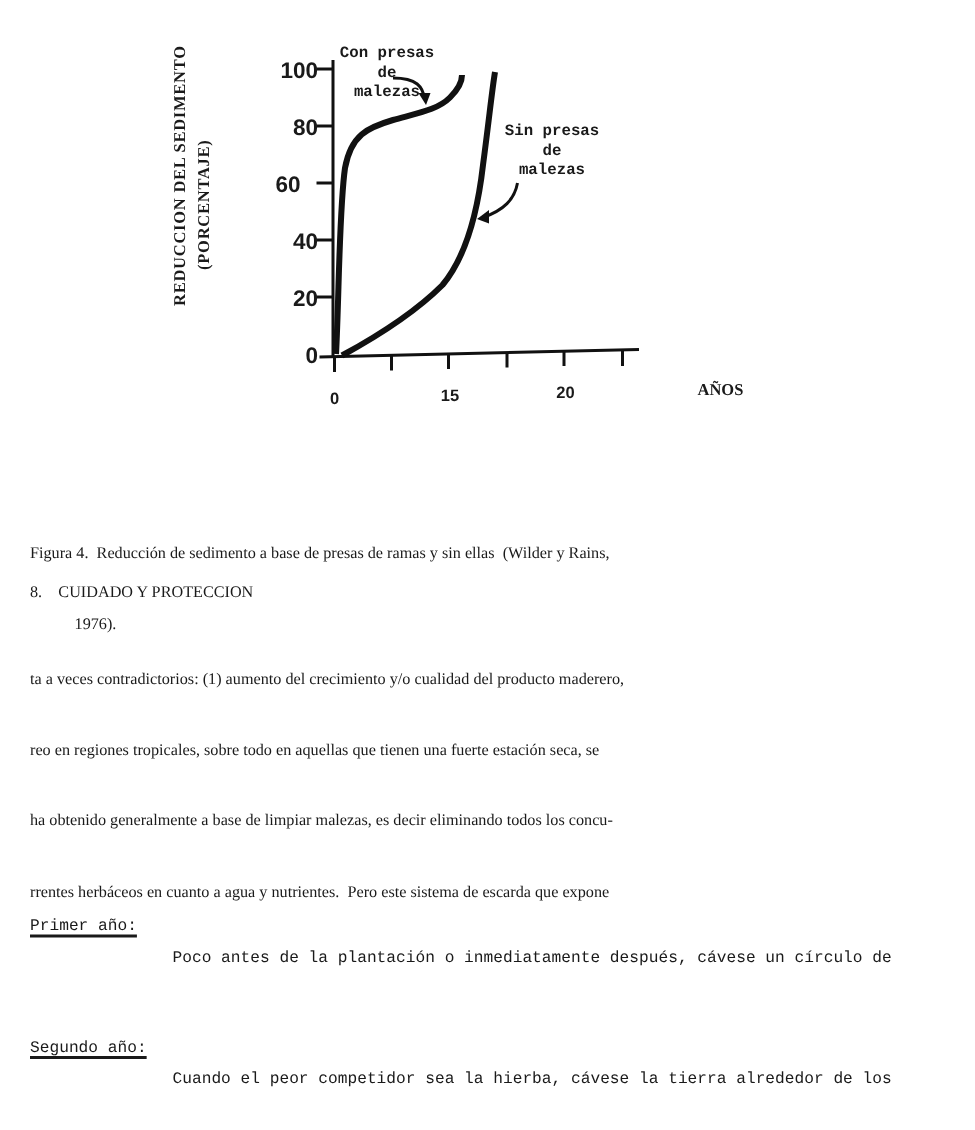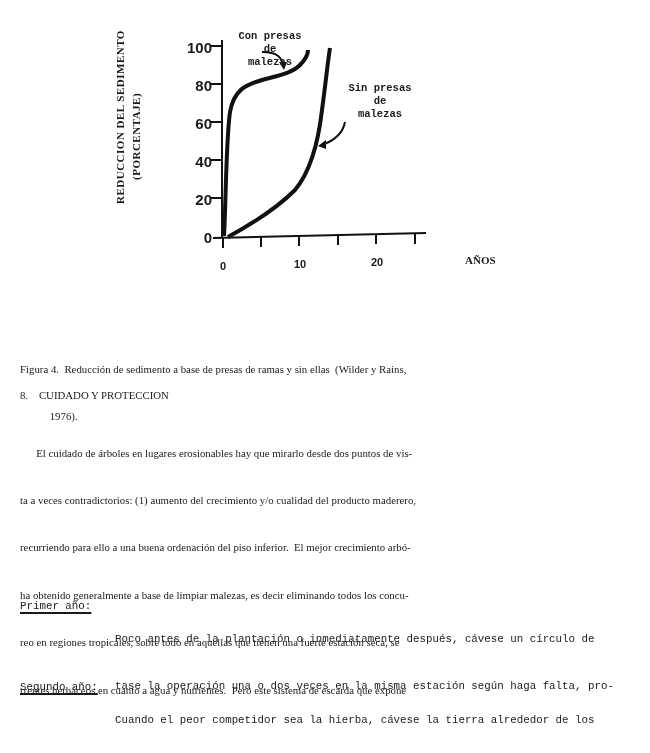--- a/index.html
+++ b/index.html
@@ -6,26 +6,26 @@
     body { width: 650px; height: 753px; position: relative; overflow: hidden; color: #1a1a1a; font-family: "Liberation Mono", monospace; }
     .chart { position: absolute; left: 0; top: 0; width: 650px; height: 300px; }
     .chart svg { position: absolute; left: 0; top: 0; }
     .ylabel { position: absolute; left: 106px; top: 40px; width: 40px; height: 190px; }
     .ylabel .l1, .ylabel .l2 { position: absolute; white-space: nowrap; font-family: "Liberation Serif", serif; font-weight: bold; font-size: 11px; letter-spacing: 0.5px; transform-origin: left top; transform: rotate(-90deg); }
     .ylabel .l1 { left: 8px; top: 164px; }
     .ylabel .l2 { left: 24px; top: 140px; }
     .ytick { position: absolute; width: 40px; text-align: right; font-family: "Liberation Sans", sans-serif; font-size: 15px; font-weight: bold; }
     .xtick { position: absolute; width: 30px; text-align: center; font-family: "Liberation Sans", sans-serif; font-size: 11px; font-weight: bold; }
     .xlabel { position: absolute; left: 465px; top: 254px; font-family: "Liberation Serif", serif; font-size: 11px; font-weight: bold; text-align: center; }
-    .annot { position: absolute; font-family: "Liberation Mono", monospace; font-size: 10.5px; font-weight: bold; line-height: 13px; text-align: center; padding-left: 12px; }
+    .annot { position: absolute; font-family: "Liberation Mono", monospace; font-size: 10.5px; font-weight: bold; line-height: 13px; text-align: center; }
     .text { position: absolute; left: 20px; width: 620px; font-family: Liberation Serif, serif; font-size: 10.8px; line-height: 15.8px; white-space: pre; }
     .caption { top: 330px; }
     .heading { top: 388px; }
     .para { top: 414px; }
-    .item-label { position: absolute; left: 20px; font-family: "Liberation Mono", monospace; font-size: 10.8px; text-decoration: underline; text-decoration-thickness: 2px; text-underline-offset: 3px; }
+    .item-label { position: absolute; left: 20px; font-family: "Liberation Mono", monospace; font-size: 10.8px; text-decoration: underline; text-decoration-thickness: 2px; text-underline-offset: 3px; margin-top: 12px; }
     .item-text { position: absolute; left: 115px; font-family: "Liberation Mono", monospace; font-size: 10.8px; line-height: 15.8px; white-space: pre; }
   </style>
 </head>
 <body>
 
 <div class="chart">
   <svg width="650" height="300">
 
     <line x1="222" y1="40" x2="222" y2="238" stroke="#111" stroke-width="2"></line>
 
@@ -57,27 +57,27 @@
     <polygon points="318,146 326,140 326,149" fill="#111"></polygon>
   </svg>
 
   <div class="ylabel">
     <div class="l1">REDUCCION DEL SEDIMENTO</div>
     <div class="l2">(PORCENTAJE)</div>
   </div>
 
   <div class="ytick" style="left:172px; top:39px;">100</div>
   <div class="ytick" style="left:172px; top:77px;">80</div>
-  <div class="ytick" style="left:172px; top:115px;">60</div>
+  <div class="ytick" style="left:172px; top:115px;text-align:center;">60</div>
   <div class="ytick" style="left:172px; top:153px;">40</div>
   <div class="ytick" style="left:172px; top:191px;">20</div>
   <div class="ytick" style="left:172px; top:229px;">0</div>
 
   <div class="xtick" style="left:208px; top:260px;">0</div>
-  <div class="xtick" style="left:285px; top:258px;">10</div>
+  <div class="xtick" style="left:285px; top:258px;">15</div>
   <div class="xtick" style="left:362px; top:256px;">20</div>
 
   <div class="xlabel">AÑOS</div>
 
   <div class="annot" style="left:222px; top:30px; width:72px;">
     <div>Con presas</div>
     <div>de</div>
     <div>malezas</div>
   </div>
   <div class="annot" style="left:332px; top:82px; width:72px;">
@@ -88,38 +88,35 @@
 </div>
 
 <div class="text caption">
   <div>Figura 4.  Reducción de sedimento a base de presas de ramas y sin ellas  (Wilder y Rains,</div>
   <div>           1976).</div>
 </div>
 
 <div class="text heading"><span>8.</span><span>    </span><span>CUIDADO Y PROTECCION</span></div>
 
 <div class="text para">
-  <div>      El cuidado de árboles en lugares erosionables hay que mirarlo desde dos puntos de vis-</div>
   <div>ta a veces contradictorios: (1) aumento del crecimiento y/o cualidad del producto maderero,</div>
-  <div>recurriendo para ello a una buena ordenación del piso inferior.  El mejor crecimiento arbó-</div>
+  <div>reo en regiones tropicales, sobre todo en aquellas que tienen una fuerte estación seca, se</div>
   <div>ha obtenido generalmente a base de limpiar malezas, es decir eliminando todos los concu-</div>
-  <div>reo en regiones tropicales, sobre todo en aquellas que tienen una fuerte estación seca, se</div>
   <div>rrentes herbáceos en cuanto a agua y nutrientes.  Pero este sistema de escarda que expone</div>
   
   
   
   
   
   
 </div>
 
 <div class="item-label" style="top:600px;">Primer año:</div>
 <div class="item-text" style="top:600px;">
   <div>Poco antes de la plantación o inmediatamente después, cávese un círculo de</div>
-  <div>tase la operación una o dos veces en la misma estación según haga falta, pro-</div>
   
   
 </div>
 
 <div class="item-label" style="top:681px;">Segundo año:</div>
 <div class="item-text" style="top:681px;">
   <div>Cuando el peor competidor sea la hierba, cávese la tierra alrededor de los</div>
   
   
 </div>

